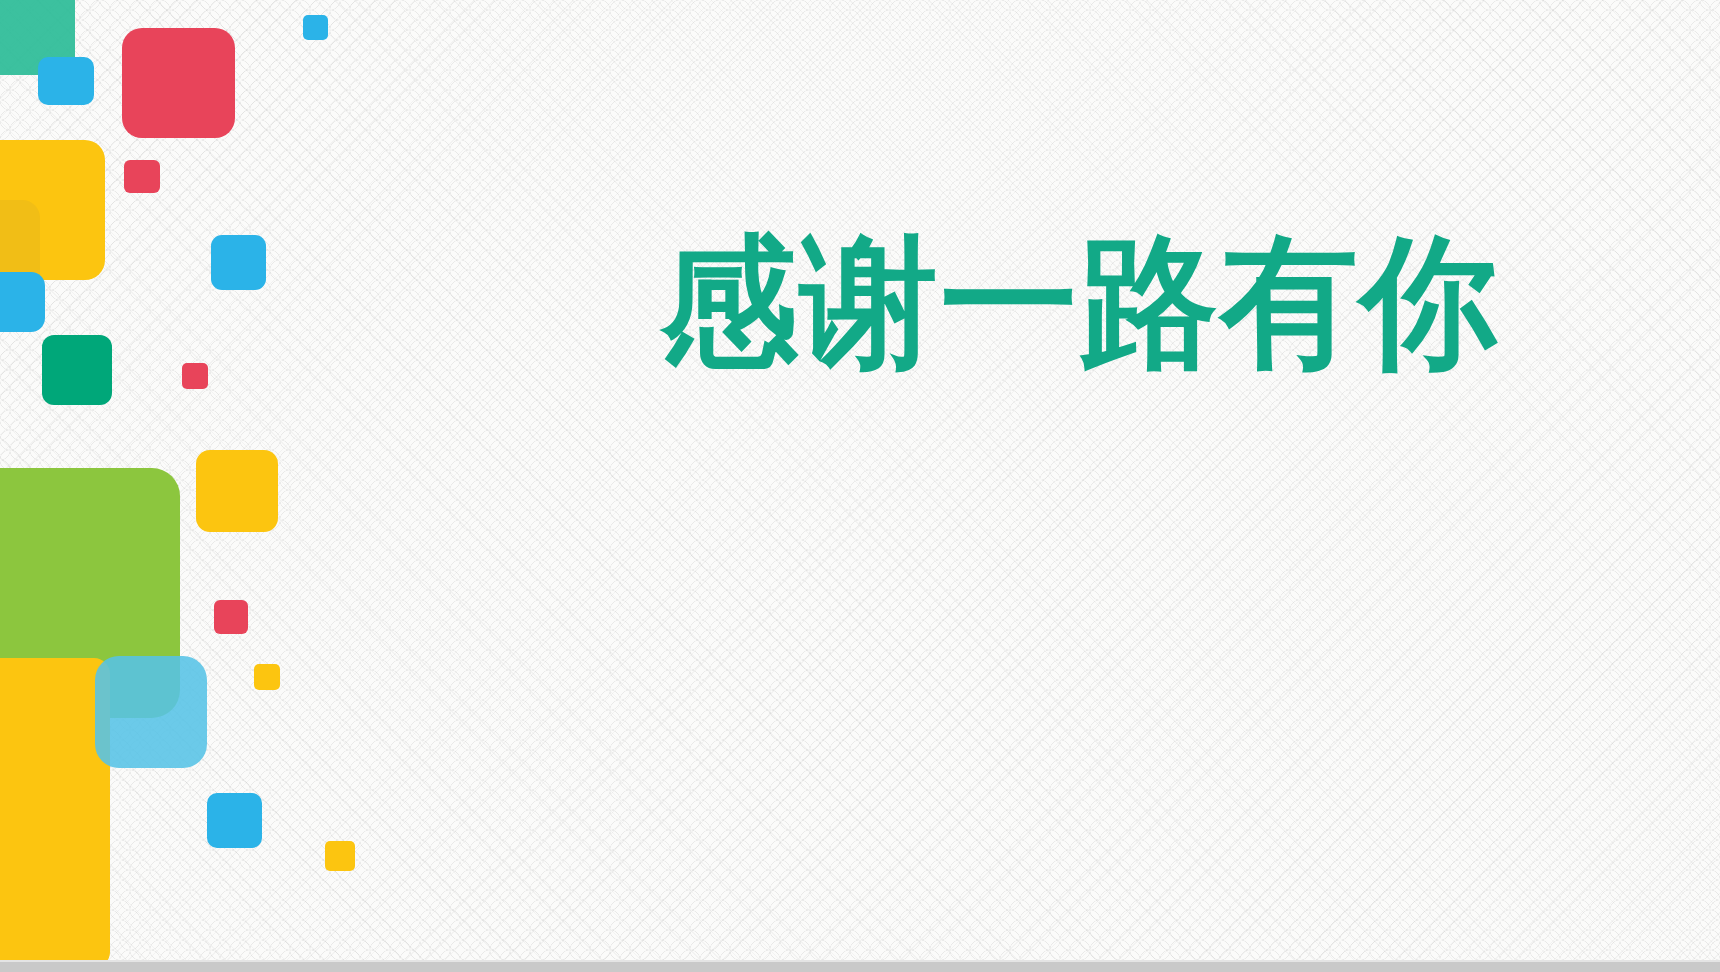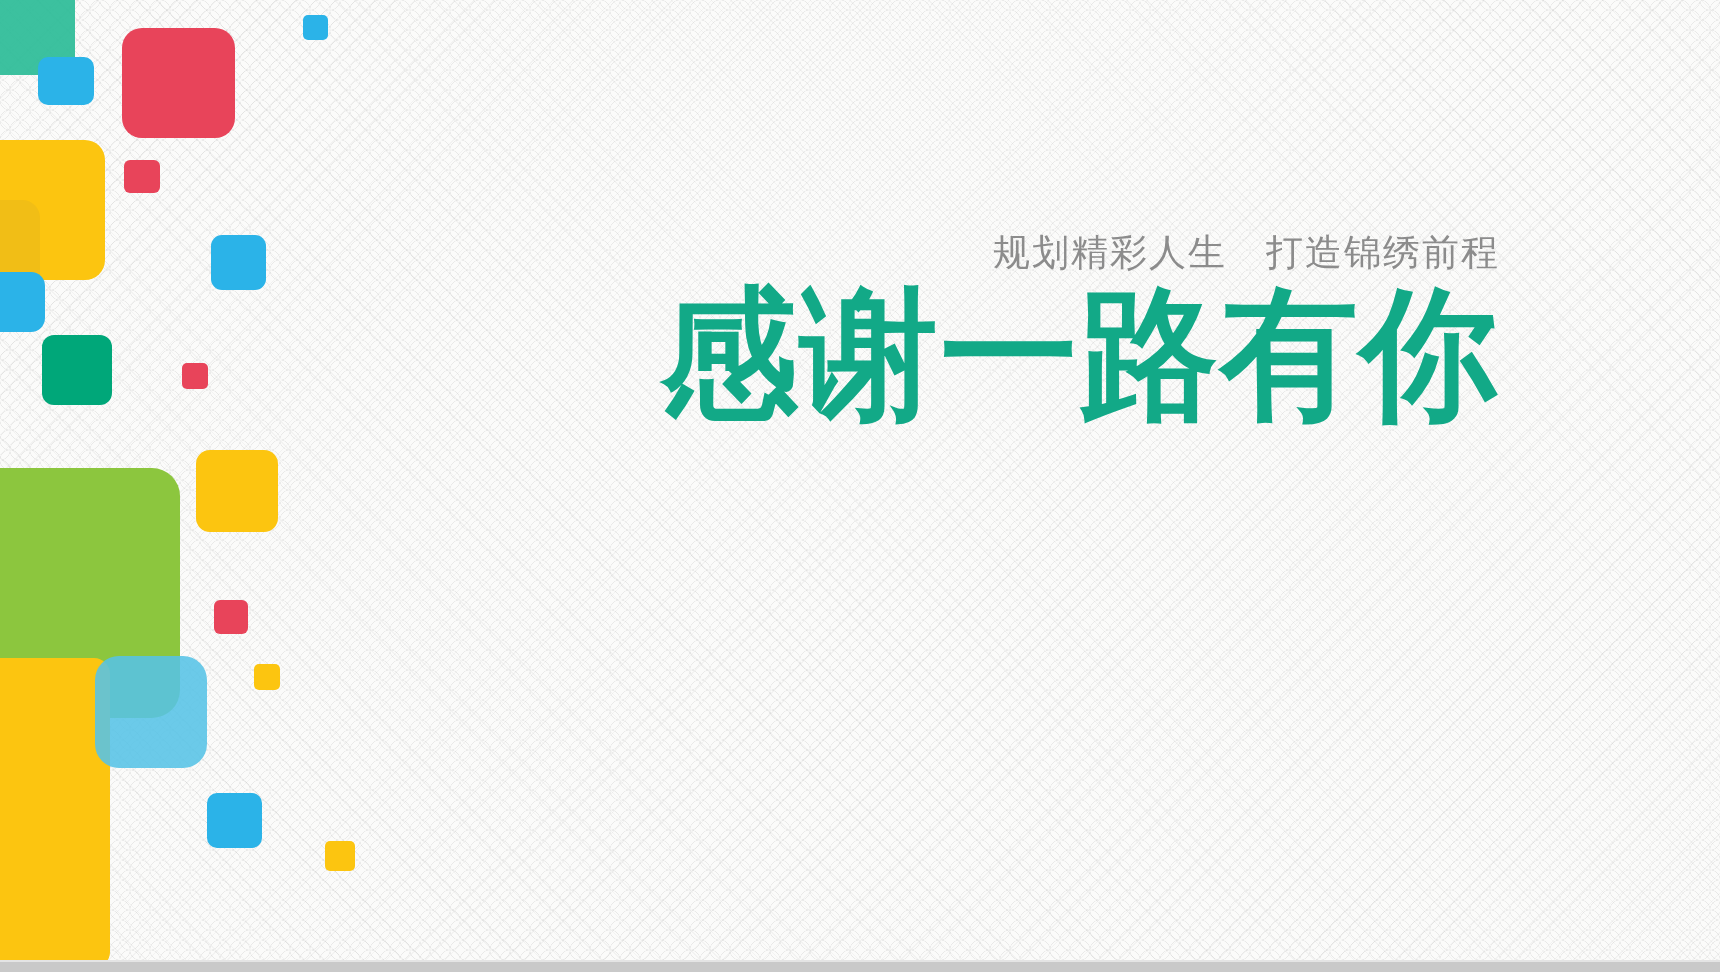--- a/index.html
+++ b/index.html
@@ -121,20 +121,19 @@
       <div class="deco" style="left: 196px; top: 450px; width: 82px; height: 82px; background: rgb(252, 197, 16); opacity: 1; border-radius: 14px;"></div>
       <div class="deco" style="left: 214px; top: 600px; width: 34px; height: 34px; background: rgb(232, 68, 90); opacity: 1; border-radius: 6px;"></div>
       <div class="deco" style="left: 254px; top: 664px; width: 26px; height: 26px; background: rgb(252, 197, 16); opacity: 1; border-radius: 5px;"></div>
       <div class="deco" style="left: -60px; top: 658px; width: 170px; height: 310px; background: rgb(252, 197, 16); opacity: 1; border-radius: 16px;"></div>
       <div class="deco" style="left: 95px; top: 656px; width: 112px; height: 112px; background: rgb(87, 195, 230); opacity: 0.88; border-radius: 24px;"></div>
       <div class="deco" style="left: 207px; top: 793px; width: 55px; height: 55px; background: rgb(43, 179, 232); opacity: 1; border-radius: 10px;"></div>
       <div class="deco" style="left: 325px; top: 841px; width: 30px; height: 30px; background: rgb(252, 197, 16); opacity: 1; border-radius: 5px;"></div>
     </div>
 
   <div id="text-block">
-    <div id="subtitle" style="color: rgb(140, 140, 140);">规划精彩人生　打造锦绣前程</div>
     <div id="main-title" style="color: rgb(18, 169, 135);">感谢一路有你</div>
   </div>
 
   <div id="bottom-band-inner"></div>
   <div id="bottom-band" style="background: rgb(201, 201, 201);"></div>
 
 </div>
 
 </body></html>

